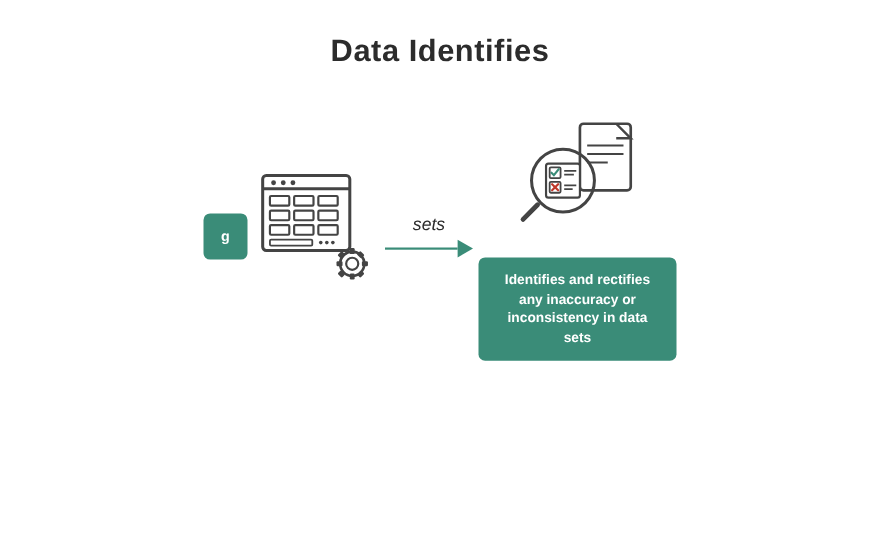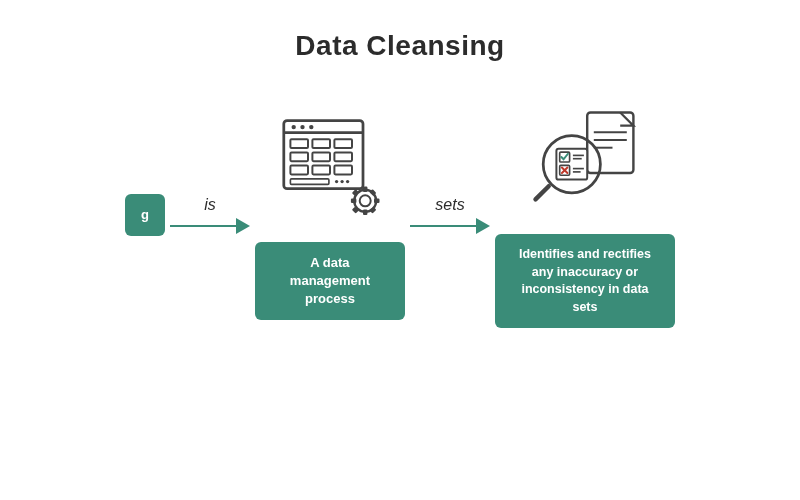--- a/index.html
+++ b/index.html
@@ -116,35 +116,28 @@
 
     
     .node-label-box.wide {
       max-width: 180px;
       font-size: 12.5px;
     }
   </style>
 </head>
 <body>
 
-<h1 class="title">Data Cleansing</h1>
+<h1 class="title">Data Identifies</h1>
 
 <div class="flow-container">
 
   <div class="start-node">
     <div class="node-label-box">g</div>
   </div>
 
-  <div class="arrow-section">
-    <span class="arrow-label">is</span>
-    <div class="arrow">
-      <div class="arrow-line"></div>
-      <div class="arrow-head"></div>
-    </div>
-  </div>
 
   <div class="node">
     <div class="icon-area">
 
       <svg viewBox="0 0 100 100" fill="none" xmlns="http://www.w3.org/2000/svg">
 
         <rect x="8" y="5" width="72" height="62" rx="3" stroke="#444" stroke-width="2.5"></rect>
 
         <line x1="8" y1="16" x2="80" y2="16" stroke="#444" stroke-width="2.5"></line>
 
@@ -177,23 +170,20 @@
         <rect x="80" y="86" width="4" height="5" rx="1" fill="#444"></rect>
         <rect x="69" y="76" width="5" height="4" rx="1" fill="#444"></rect>
         <rect x="90" y="76" width="5" height="4" rx="1" fill="#444"></rect>
 
         <rect x="71" y="68" width="4" height="5" rx="1" fill="#444" transform="rotate(45 73 70.5)"></rect>
         <rect x="87" y="84" width="4" height="5" rx="1" fill="#444" transform="rotate(45 89 86.5)"></rect>
         <rect x="87" y="68" width="4" height="5" rx="1" fill="#444" transform="rotate(-45 89 70.5)"></rect>
         <rect x="71" y="84" width="4" height="5" rx="1" fill="#444" transform="rotate(-45 73 86.5)"></rect>
       </svg>
     </div>
-    <div class="node-label-box">
-      A data management<br>process
-    </div>
   </div>
 
   <div class="arrow-section">
     <span class="arrow-label">sets</span>
     <div class="arrow">
       <div class="arrow-line"></div>
       <div class="arrow-head"></div>
     </div>
   </div>
 

